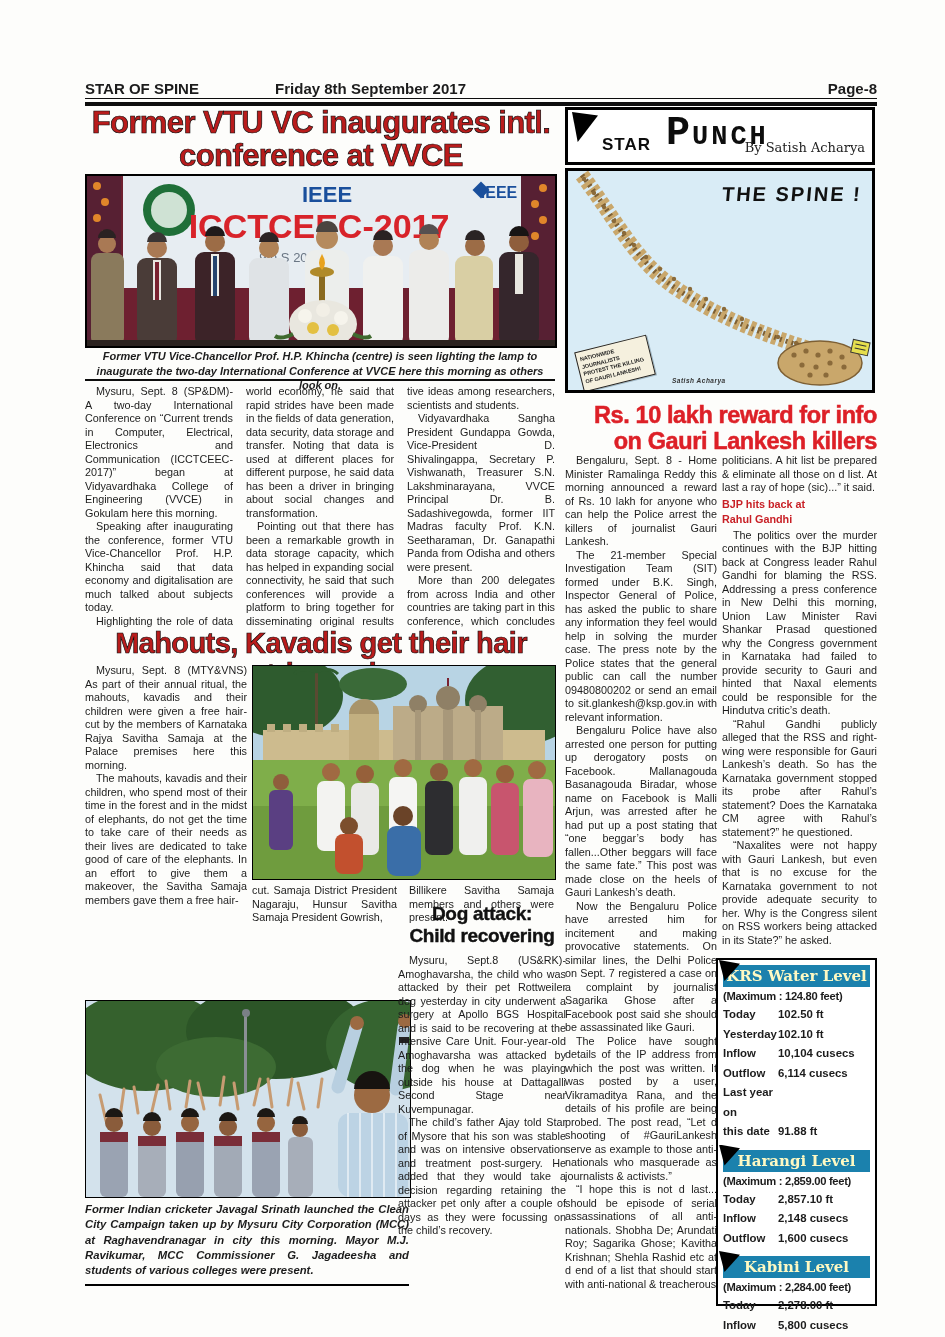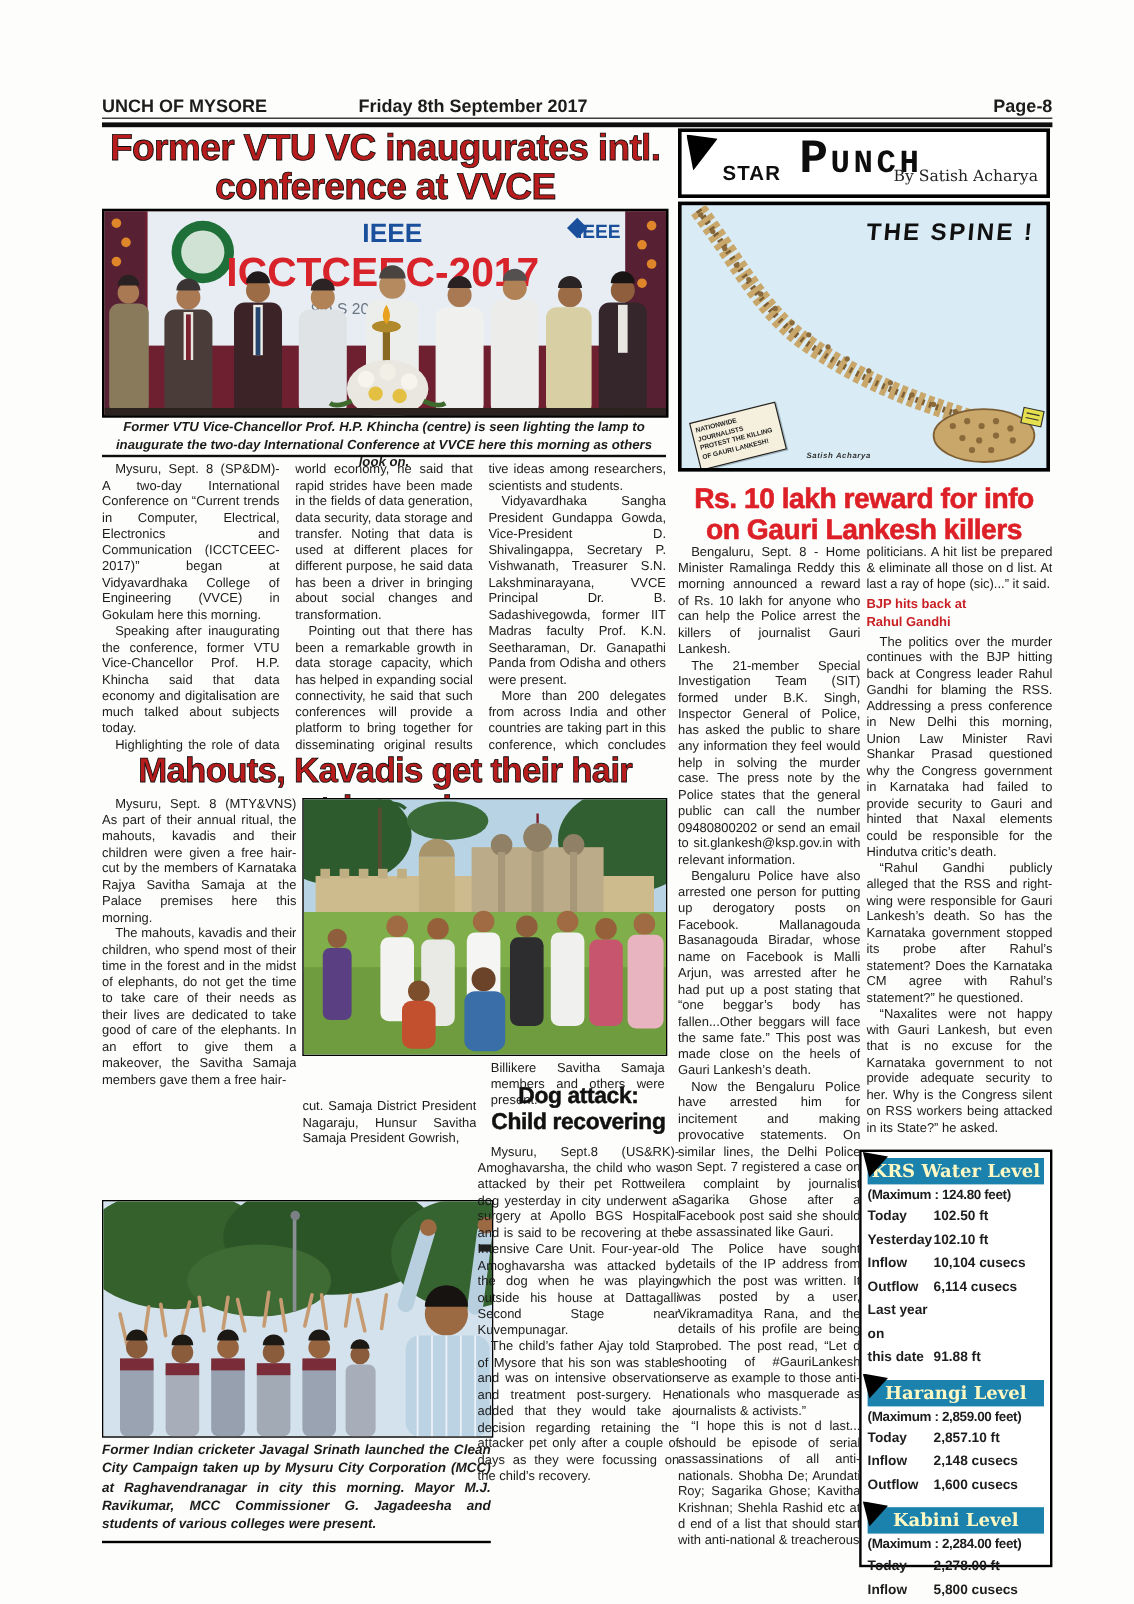--- a/index.html
+++ b/index.html
@@ -11,21 +11,21 @@
   .masthead .date{margin-left:72px;}
   .masthead .pageno{float:right;}
   .mastrule{left:85px;top:102px;width:792px;height:4px;background:#0d0d0d;}
   .mastrule2{left:85px;top:98px;width:792px;height:1px;background:#0d0d0d;}
   
   .head-black{font-weight:bold;color:#b91c1c;letter-spacing:-0.6px;-webkit-text-stroke:0.7px #0d0d0d;text-align:center;}
   .head-red{font-weight:bold;color:#dd2027;letter-spacing:-0.4px;-webkit-text-stroke:0.5px #dd2027;text-align:center;}
   #vtu-headline{left:85px;top:106px;width:472px;font-size:31px;line-height:33px;}
   #mahouts-headline{left:85px;top:628px;width:472px;font-size:29px;line-height:31px;}
   #srinath-headline{left:85px;top:938px;width:310px;font-size:25px;line-height:28px;}
-  #gauri-headline{left:563px;top:402px;width:314px;font-size:23.5px;line-height:26px;}
+  #gauri-headline{left:563px;top:402px;width:314px;font-size:23.5px;line-height:26px;text-align:right;}
   .dog-head{text-align:center;font-weight:bold;font-size:19px;line-height:22px;color:#111;letter-spacing:-0.3px;-webkit-text-stroke:0.4px #111;}
   
   .photo{border:2px solid #000;overflow:hidden;background:#888;}
   .photo svg{display:block;}
   
   .body-col{overflow:hidden;}
   .body-col p{margin:0;text-align:justify;font-size:10.8px;line-height:13.5px;text-indent:11px;}
   .body-col p.cont{text-indent:0;}
   .caption{font-weight:bold;font-style:italic;font-size:11px;line-height:14.5px;}
   .rule{background:#0d0d0d;}
@@ -57,21 +57,21 @@
   .wl-row{display:flex;font-weight:bold;font-size:11.4px;line-height:19.5px;}
   .wl-row .k{flex:1;}
   .wl-row .v{width:92px;}
 </style>
 </head>
 <body>
 
 <div class="page">
 
   <div class="abs masthead">
-    <span>UNCH OF MYSORE</span>
+    <span>STAR OF SPINE</span>
     <span class="date">Friday 8th September 2017</span>
     <span class="pageno">Page-8</span>
   </div>
   <div class="abs mastrule2"></div>
   <div class="abs mastrule"></div>
 
   <div class="abs head-black" id="vtu-headline">Former VTU VC inaugurates intl. conference at VVCE</div>
 
   <div class="abs photo" id="vtu-photo" style="left:85px;top:174px;width:468px;height:170px;">
     <svg width="468" height="170" viewBox="0 0 468 170">
@@ -264,21 +264,21 @@
           </g>
         <g>
             <circle cx="150" cy="150" r="10" fill="#6a4328"></circle>
             <rect x="134" y="160" width="34" height="50" rx="9" fill="#3a6ea8"></rect>
           </g>
       </g>
     </svg>
   </div>
 
   <div class="abs" style="left:252px;top:884px;width:302px;display:flex;gap:12px;">
-    <div class="body-col" style="flex:1;margin-top:32px;">
+    <div class="body-col" style="flex:1;">
         <p class="cont">cut. Samaja District President Nagaraju, Hunsur Savitha Samaja President Gowrish,</p>
       </div>
     <div class="body-col" style="flex:1;">
         <p class="cont">Billikere Savitha Samaja members and others were present.</p>
       </div>
   </div>
 
 
   <div class="abs photo" style="left:85px;top:1000px;width:324px;height:196px;border-width:1.5px;">
     <svg width="324" height="196" viewBox="0 0 324 196">

